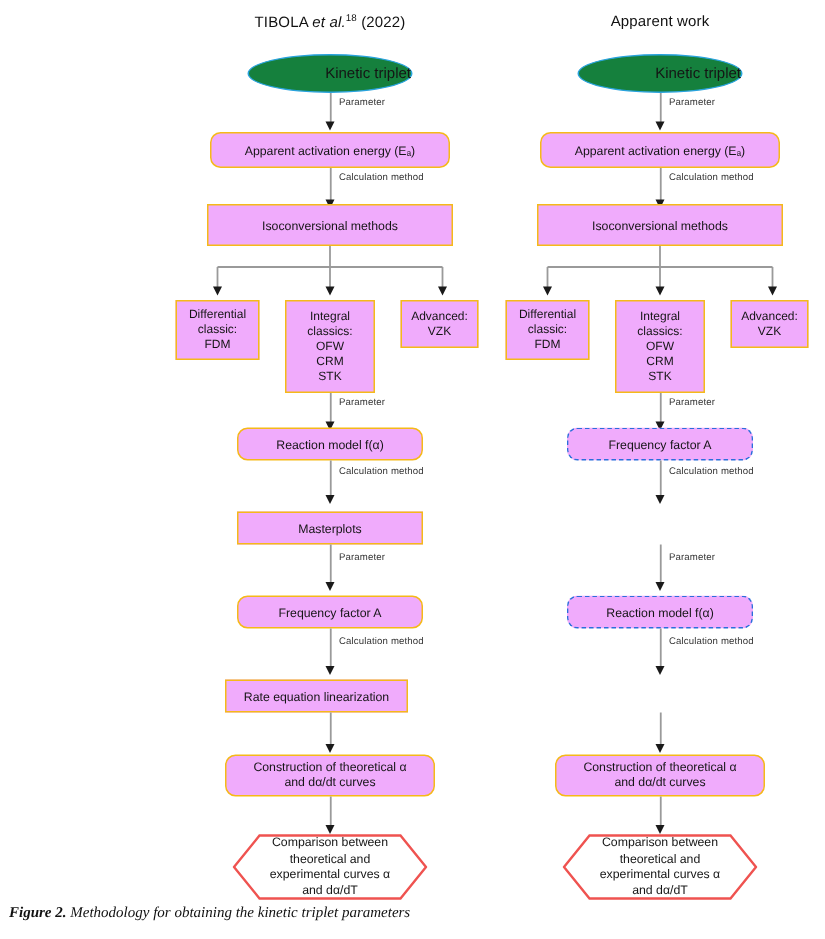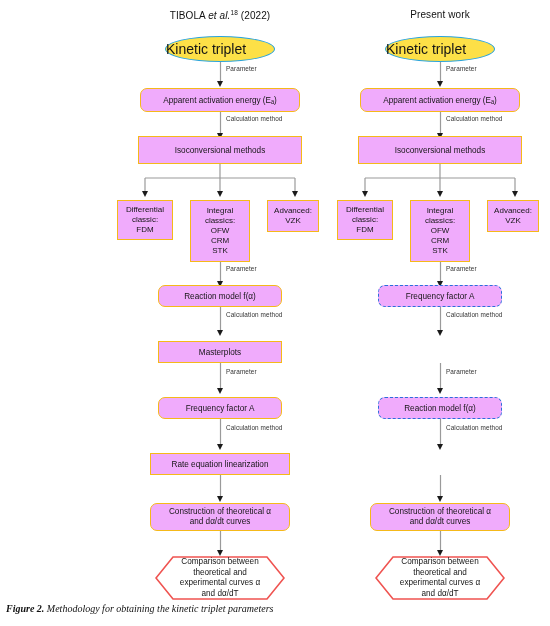--- a/index.html
+++ b/index.html
@@ -68,25 +68,25 @@
     border: 1.4px dashed #2a6fdb;
     border-radius: 7px;
   }
 
   
   .n-ellipse {
     position: absolute;
     box-sizing: border-box;
     border: 1.4px solid #29a3dd;
     border-radius: 50%;
-    background: #fde047;
+    background: #15803d;
     display: flex;
     align-items: center;
-    justify-content: flex-start;
-    font-size: 14px;
+    justify-content: flex-end;
+    font-size: 10px;
     color: #151515;
     text-align: center;
   }
 
   
   .n-hex {
     position: absolute;
   }
   .n-hex svg { display: block; }
   .n-hex .hex-label {
@@ -136,21 +136,21 @@
   .multiline { white-space: pre-line; }
 </style>
 </head>
 <body>
 
 <div id="figure">
 
   <div class="col-title left">
     <span>TIBOLA </span><i>et al.</i><sup>18</sup><span> (2022)</span>
   </div>
-  <div class="col-title right">Present work</div>
+  <div class="col-title right">Apparent work</div>
 
   <div class="n-ellipse" style="left:165px; top:36px; width:110px; height:26px;">
     <span>Kinetic triplet</span>
   </div>
 
   <div class="conn" style="left:220px; top:62px;">
     <svg width="1" height="26" viewBox="0 0 1 26">
       <line x1="0.5" y1="0" x2="0.5" y2="20" stroke="#9a9a9a" stroke-width="1.2"></line>
       <polygon points="-3,19 3,19 0,25" fill="#1a1a1a"></polygon>
     </svg>
@@ -240,21 +240,21 @@
   </div>
 
   <div class="conn" style="left:220px; top:419px;">
     <svg width="1" height="32" viewBox="0 0 1 32">
       <line x1="0.5" y1="0" x2="0.5" y2="26" stroke="#9a9a9a" stroke-width="1.2"></line>
       <polygon points="-3,25 3,25 0,31" fill="#1a1a1a"></polygon>
     </svg>
   </div>
   <div class="edge-label" style="left:226px; top:424px;">Calculation method</div>
 
-  <div class="node n-rect" style="left:150px; top:453px; width:140px; height:22px;">
+  <div class="node n-rect" style="left:150px; top:453px; width:122px; height:22px;">
     <span>Rate equation linearization</span>
   </div>
 
   <div class="conn" style="left:220px; top:475px;">
     <svg width="1" height="28" viewBox="0 0 1 28">
       <line x1="0.5" y1="0" x2="0.5" y2="22" stroke="#9a9a9a" stroke-width="1.2"></line>
       <polygon points="-3,21 3,21 0,27" fill="#1a1a1a"></polygon>
     </svg>
   </div>
 

